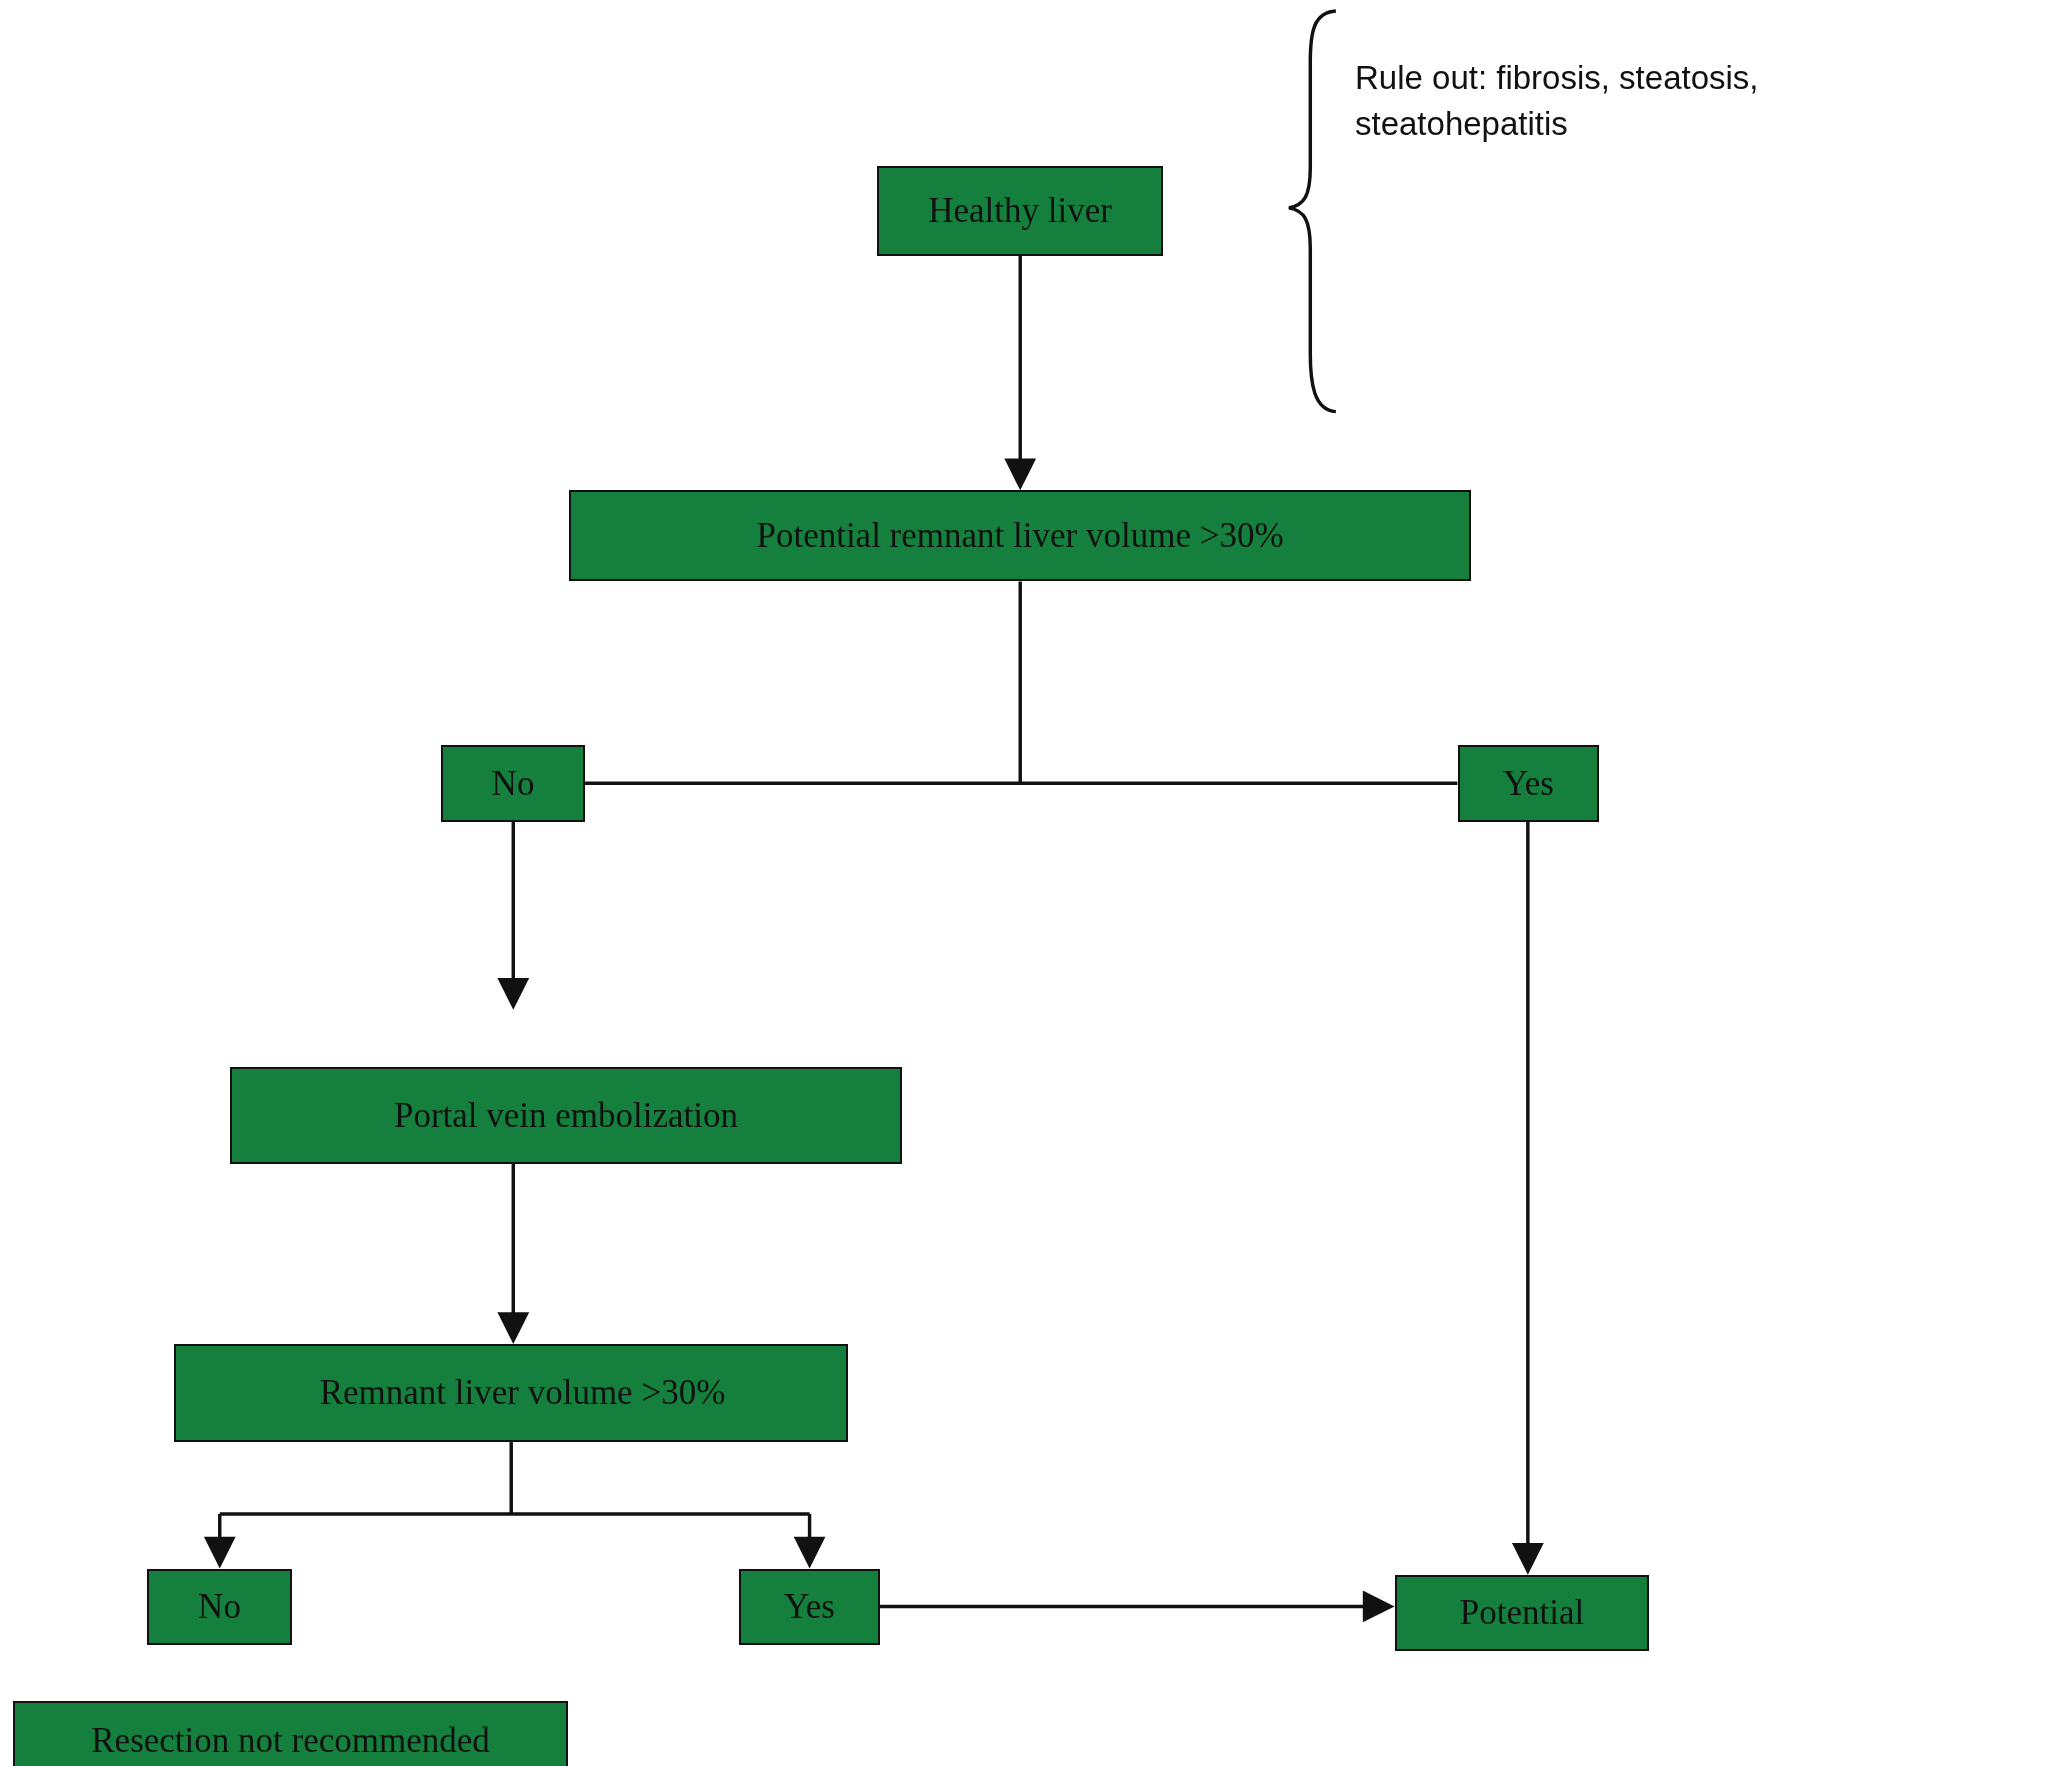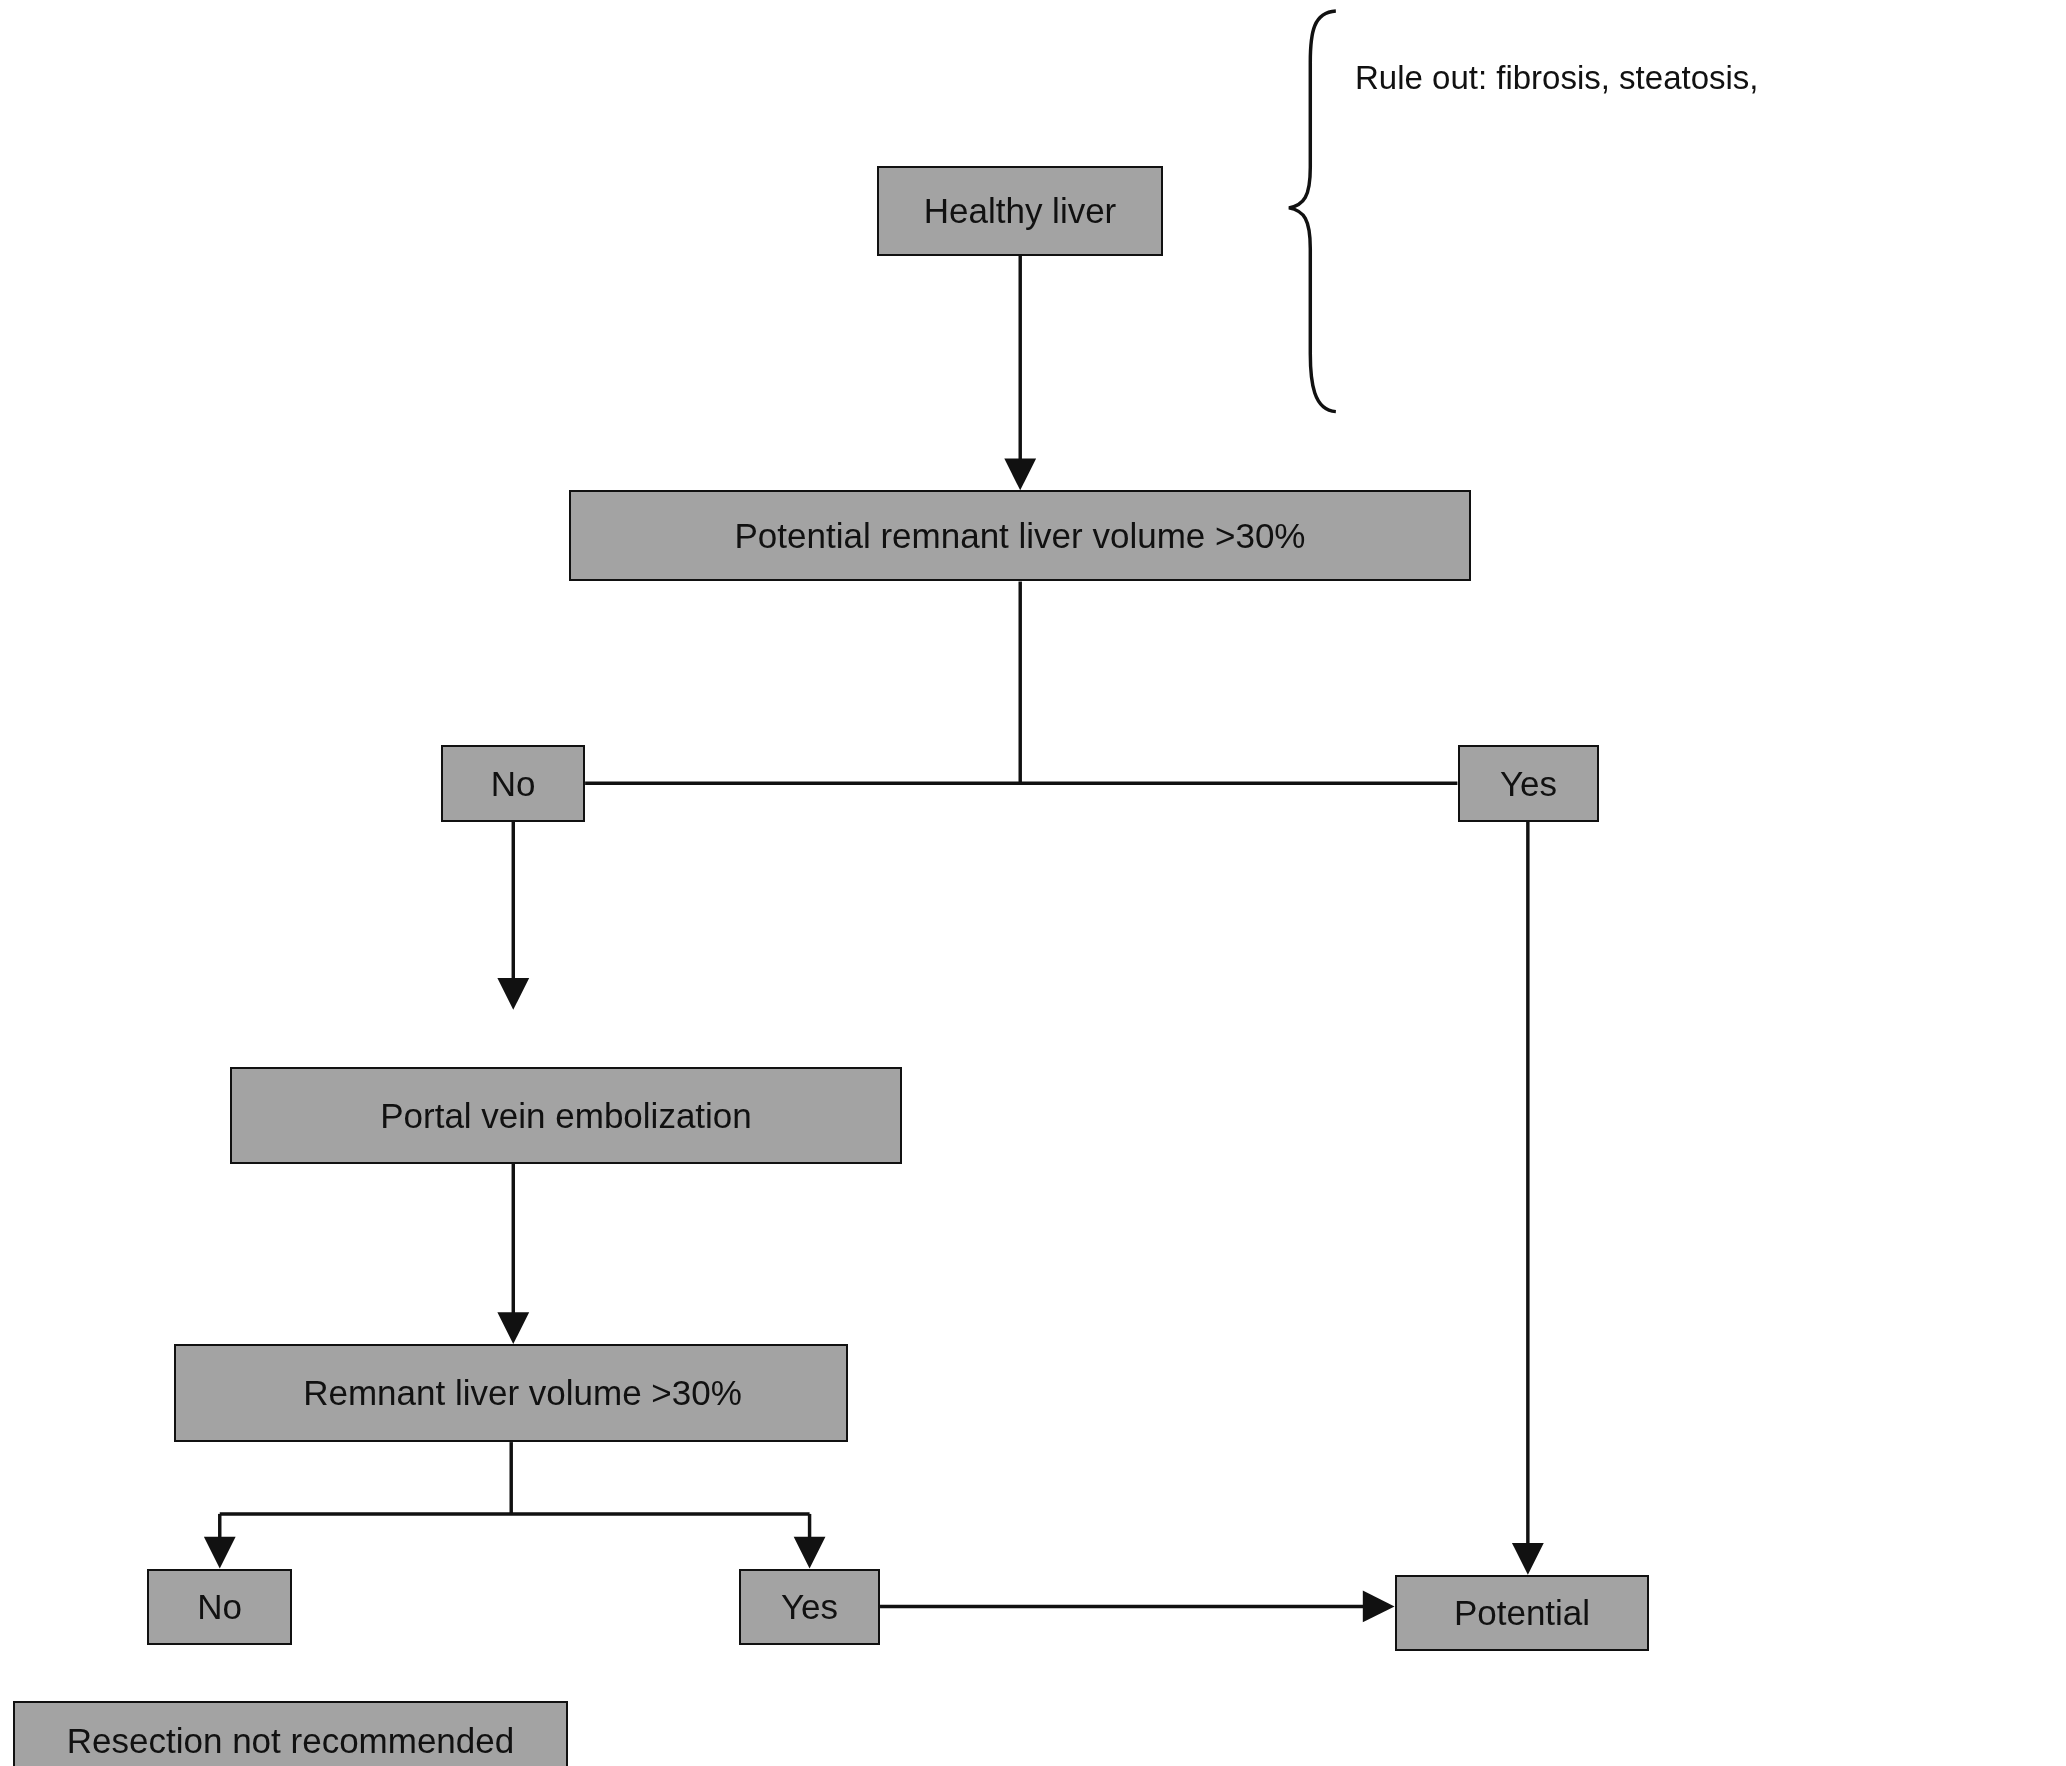--- a/index.html
+++ b/index.html
@@ -29,26 +29,27 @@
     fill: none;
   }
   .connectors polygon {
     fill: #111111;
     stroke: none;
   }
   .node {
     position: absolute;
     box-sizing: border-box;
     border: 2.8px solid #111111;
-    background: #a3a3a3;
+    background: #15803d;
     display: flex;
     align-items: center;
     justify-content: center;
     font-size: 35px;
     white-space: nowrap;
+    font-family: Liberation Serif, serif;
   }
   .n-healthy   { left: 877px; top: 166px;  width: 286px;  height: 90px; }
   .n-potential { left: 569px;  top: 490px;  width: 902px; height: 91px; text-align: right; }
   .n-no1       { left: 441px;  top: 745px; width: 144px;  height: 77px; }
   .n-yes1      { left: 1458px; top: 745px; width: 141px;  height: 77px; }
   .n-pve       { left: 230px;  top: 1067px; width: 672px;  height: 97px; }
   .n-remnant   { left: 174px;  top: 1344px; width: 674px;  height: 98px; padding-left: 23px; }
   .n-no2       { left: 147px;  top: 1569px; width: 145px;  height: 76px; }
   .n-yes2      { left: 739px; top: 1569px; width: 141px;  height: 76px; }
   .n-resection { left: 1395px; top: 1575px; width: 254px;  height: 76px; }
@@ -119,16 +120,17 @@
   <div class="node n-yes1">Yes</div>
   <div class="node n-pve">Portal vein embolization</div>
   <div class="node n-remnant">Remnant liver volume &gt;30%</div>
   <div class="node n-no2">No</div>
   <div class="node n-yes2">Yes</div>
   <div class="node n-resection">Potential</div>
   <div class="node n-notrec">Resection not recommended</div>
 
   <div class="annotation">
     <div>Rule out: fibrosis, steatosis,</div>
+    <div>steatohepatitis</div>
   </div>
 
 </div>
 
 
 </body></html>

